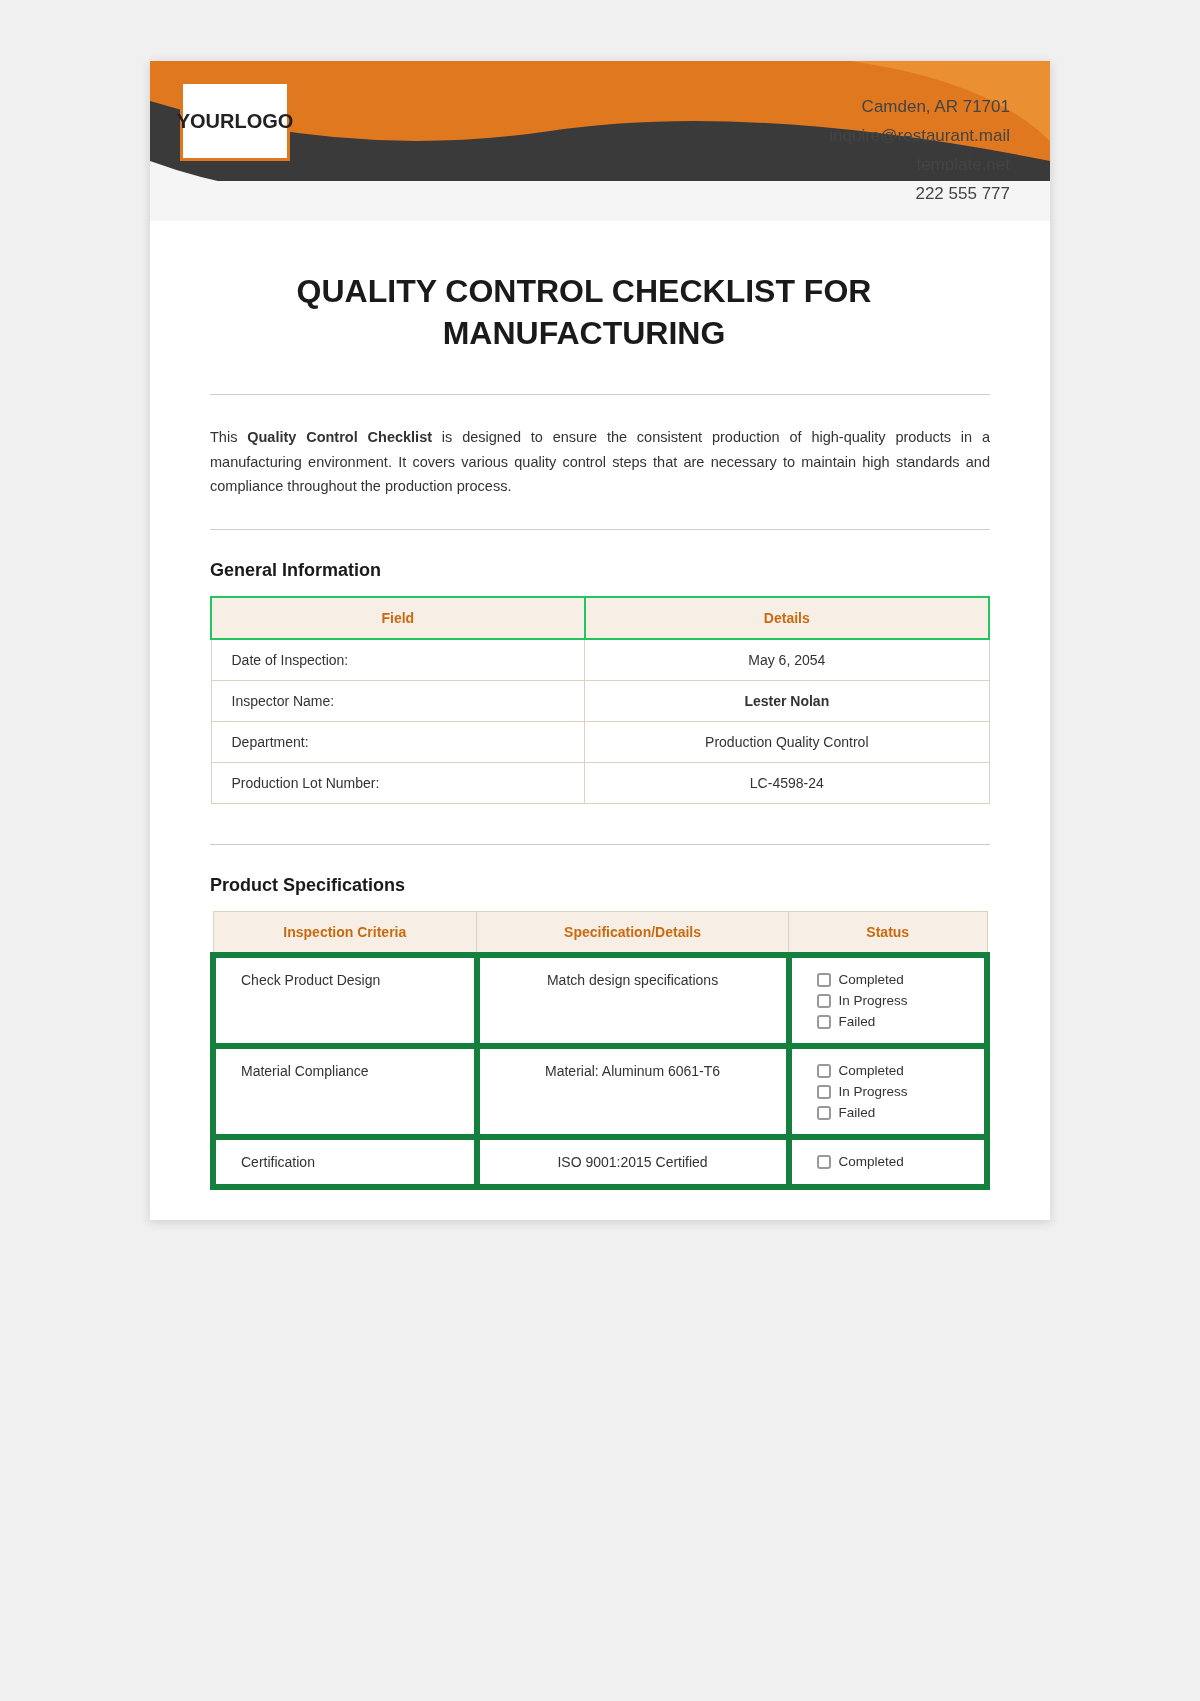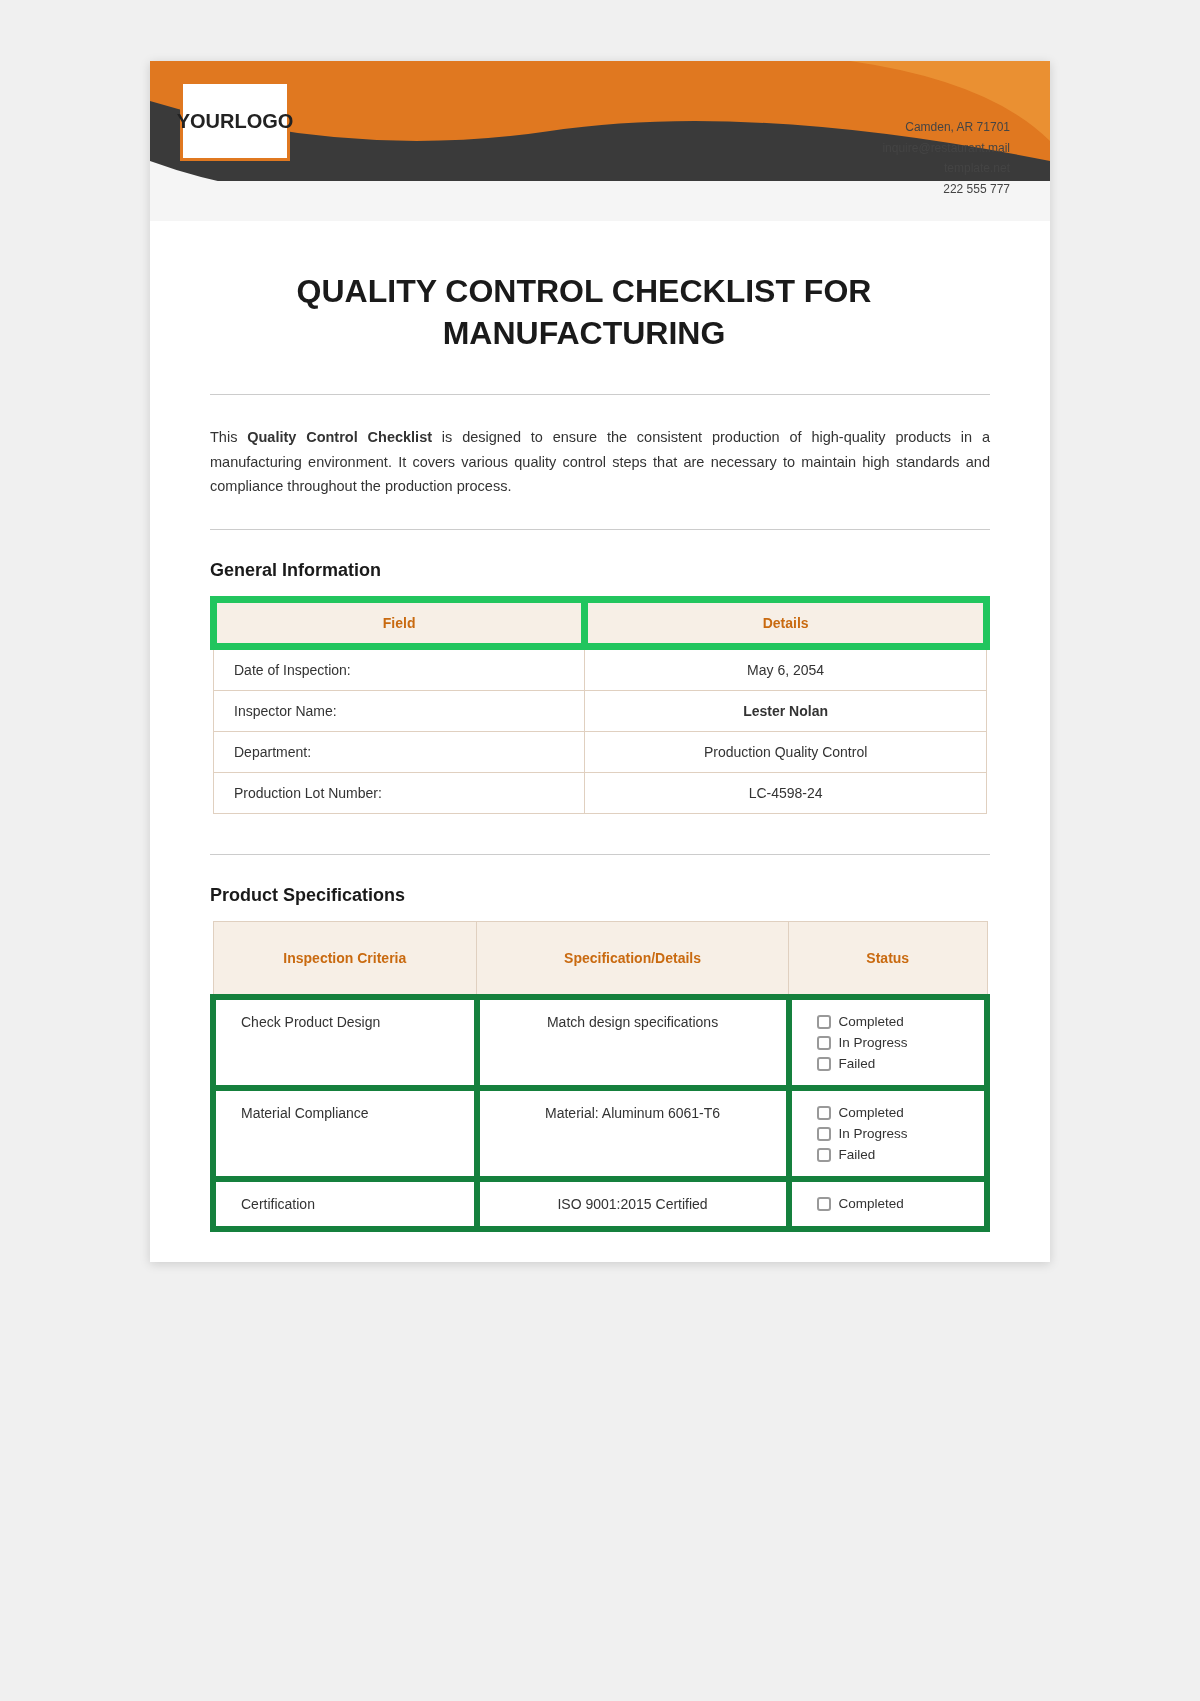--- a/index.html
+++ b/index.html
@@ -52,23 +52,23 @@
       font-size: 20px;
       color: #222;
       text-align: center;
       line-height: 1.2;
       z-index: 10;
     }
 
     .header-contact {
       position: absolute;
       right: 40px;
-      bottom: 22px;
+      bottom: 12px;
       text-align: right;
-      font-size: 12px;
+      font-size: 17px;
       color: #444;
       z-index: 10;
       line-height: 1.7;
     }
 
     
     .title-area {
       padding: 50px 60px 30px 28px;
       text-align: center;
     }
@@ -117,21 +117,21 @@
       width: 100%;
       border-collapse: collapse;
       font-size: 14px;
     }
 
     .info-table th {
       background: #f7efe6;
       color: #c96a10;
       font-weight: 600;
       padding: 12px 20px;
-      border: 7px solid #22c55e;
+      border: 2px solid #22c55e;
       text-align: center;
     }
 
     .info-table td {
       padding: 12px 20px;
       border: 1px solid #e0d0c0;
       text-align: center;
       color: #333;
     }
 
@@ -143,21 +143,21 @@
     .specs-table {
       width: 100%;
       border-collapse: collapse;
       font-size: 14px;
     }
 
     .specs-table th {
       background: #f7efe6;
       color: #c96a10;
       font-weight: 600;
-      padding: 28px 16px;
+      padding: 12px 16px;
       border: 1px solid #e0d0c0;
       text-align: center;
     }
 
     .specs-table td {
       padding: 14px 25px;
       border: 6px solid #15803d;
       color: #333;
       vertical-align: top;
     }

